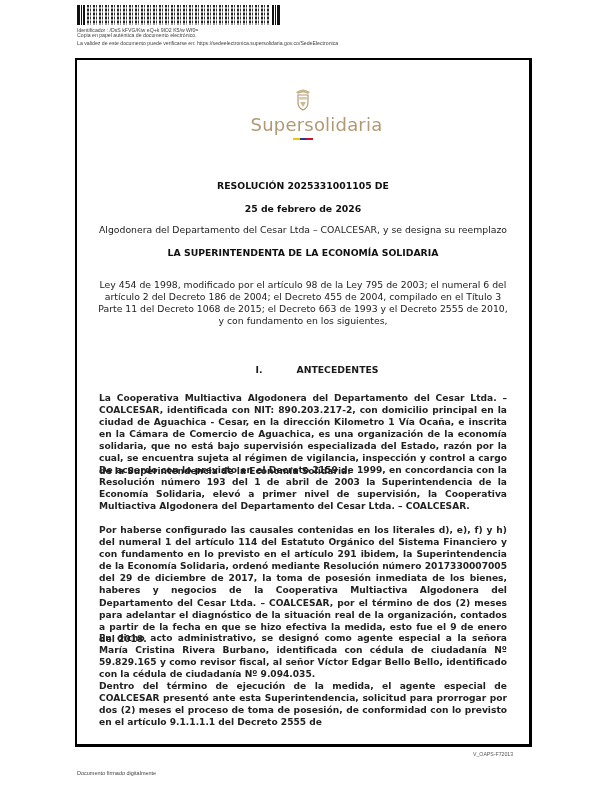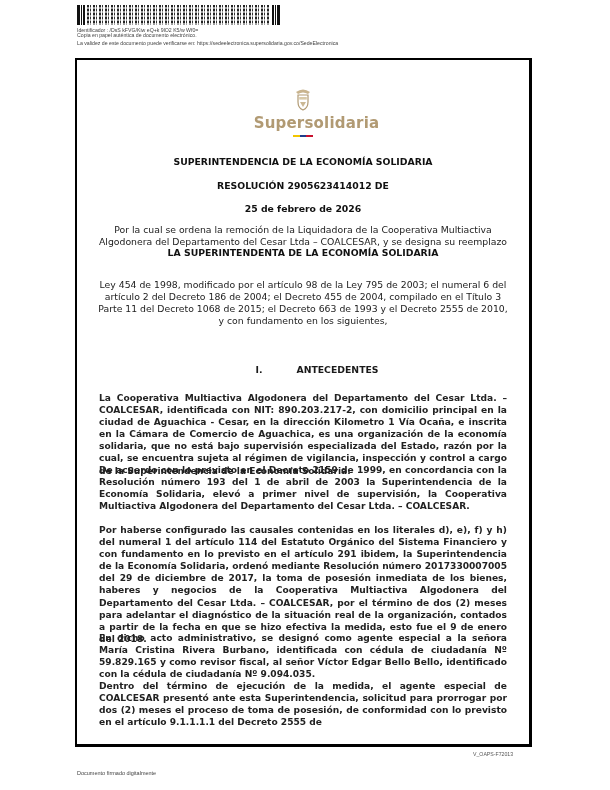--- a/index.html
+++ b/index.html
@@ -11,21 +11,21 @@
       repeating-linear-gradient(90deg, #222 0 2px, #fff 2px 3px, #333 3px 4px, #fff 4px 6px),
       repeating-linear-gradient(0deg, rgba(255,255,255,.55) 0 2px, transparent 2px 4px);
       background-blend-mode: lighten; }
 
   .meta-line { position: absolute; left: 77px; font-family: "Liberation Sans", sans-serif; font-size: 5.2px; color: #444; white-space: nowrap; line-height: 6px; }
 
   .frame { position: absolute; left: 75px; top: 58px; width: 457px; height: 689px; border: 2px solid #000; border-right-width: 3px; border-bottom-width: 3px; box-sizing: border-box; }
 
   .logo { position: absolute; left: 0; right: 0; top: 28px; text-align: center; }
   .crest { width: 20px; height: 24px; margin: 0 auto; position: relative; }
-  .brand { font-family: "DejaVu Sans", sans-serif; font-size: 15px; font-weight: bold; color: #b19a73; letter-spacing: 0.2px; margin-top: 2px; margin-left: 27px; }
+  .brand { font-family: "DejaVu Sans", sans-serif; font-size: 18px; font-weight: normal; color: #b19a73; letter-spacing: 0.2px; margin-top: 2px; margin-left: 27px; }
   .flag { display: flex; width: 20px; height: 2px; margin: 3px auto 0; }
   .flag span { flex: 1; }
 
   .center { position: absolute; left: 0; right: 0; text-align: center; }
   .h-bold { font-weight: bold; font-size: 9.3px; color: #111; }
   .subject { font-size: 9.3px; line-height: 12px; color: #222; }
   .body-p { position: absolute; left: 22px; right: 22px; font-size: 9.1px; line-height: 12.1px; text-align: justify; color: #222; font-weight: bold; }
   .section { position: absolute; left: 0; right: 0; text-align: center; font-weight: bold; font-size: 9.3px; padding-left: 28px; }
   .section .num { display: inline-block; margin-right: 34px; }
 
@@ -60,26 +60,24 @@
       </svg>
     </div>
     <div class="brand">Supersolidaria</div>
     <div class="flag">
       <span style="background:#f2c500"></span>
       <span style="background:#1f3d8a"></span>
       <span style="background:#c8102e"></span>
     </div>
   </div>
 
-  <div class="center h-bold" style="top:96px">SUPERINTENDENCIA DE LA ECONOMÍA SOLIDARIA</div>
-  <div class="center h-bold" style="top:120px">RESOLUCIÓN 2905623414012 DE</div>
+  <div class="center h-bold" style="top:120px">RESOLUCIÓN 2025331001105 DE</div>
   <div class="center h-bold" style="top:143px">25 de febrero de 2026</div>
 
   <div class="center subject" style="top:164px">
-    <div>Por la cual se ordena la remoción de la Liquidadora de la Cooperativa Multiactiva</div>
     <div>Algodonera del Departamento del Cesar Ltda – COALCESAR, y se designa su reemplazo</div>
   </div>
 
   <div class="center h-bold" style="top:187px">LA SUPERINTENDENTA DE LA ECONOMÍA SOLIDARIA</div>
 
   <div class="center subject" style="top:219px">
     <div>Ley 454 de 1998, modificado por el artículo 98 de la Ley 795 de 2003; el numeral 6 del</div>
     <div>artículo 2 del Decreto 186 de 2004; el Decreto 455 de 2004, compilado en el Título 3</div>
     <div>Parte 11 del Decreto 1068 de 2015; el Decreto 663 de 1993 y el Decreto 2555 de 2010,</div>
     <div>y con fundamento en los siguientes,</div>

